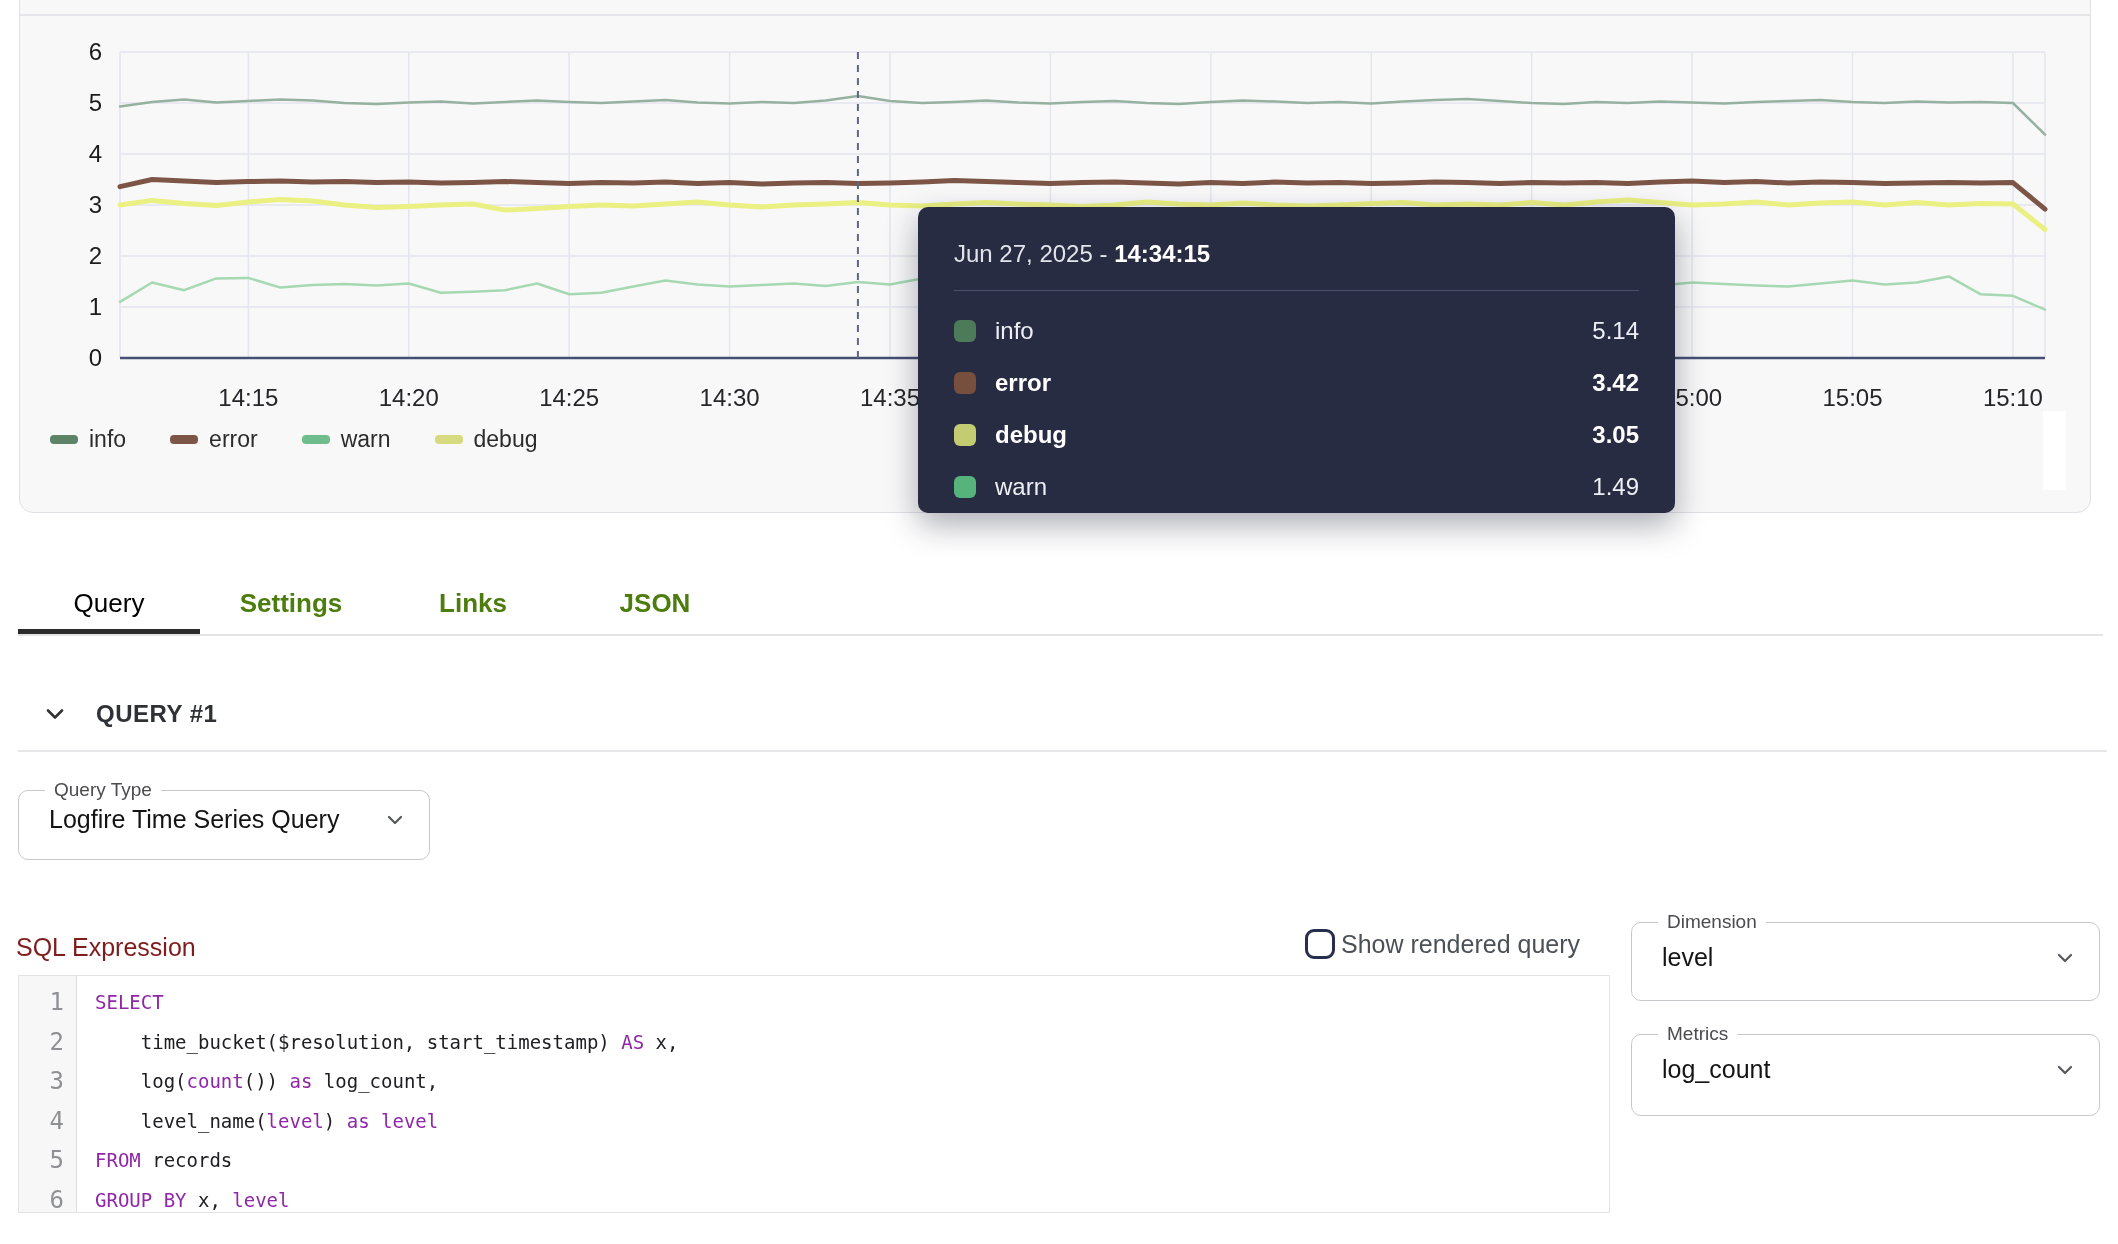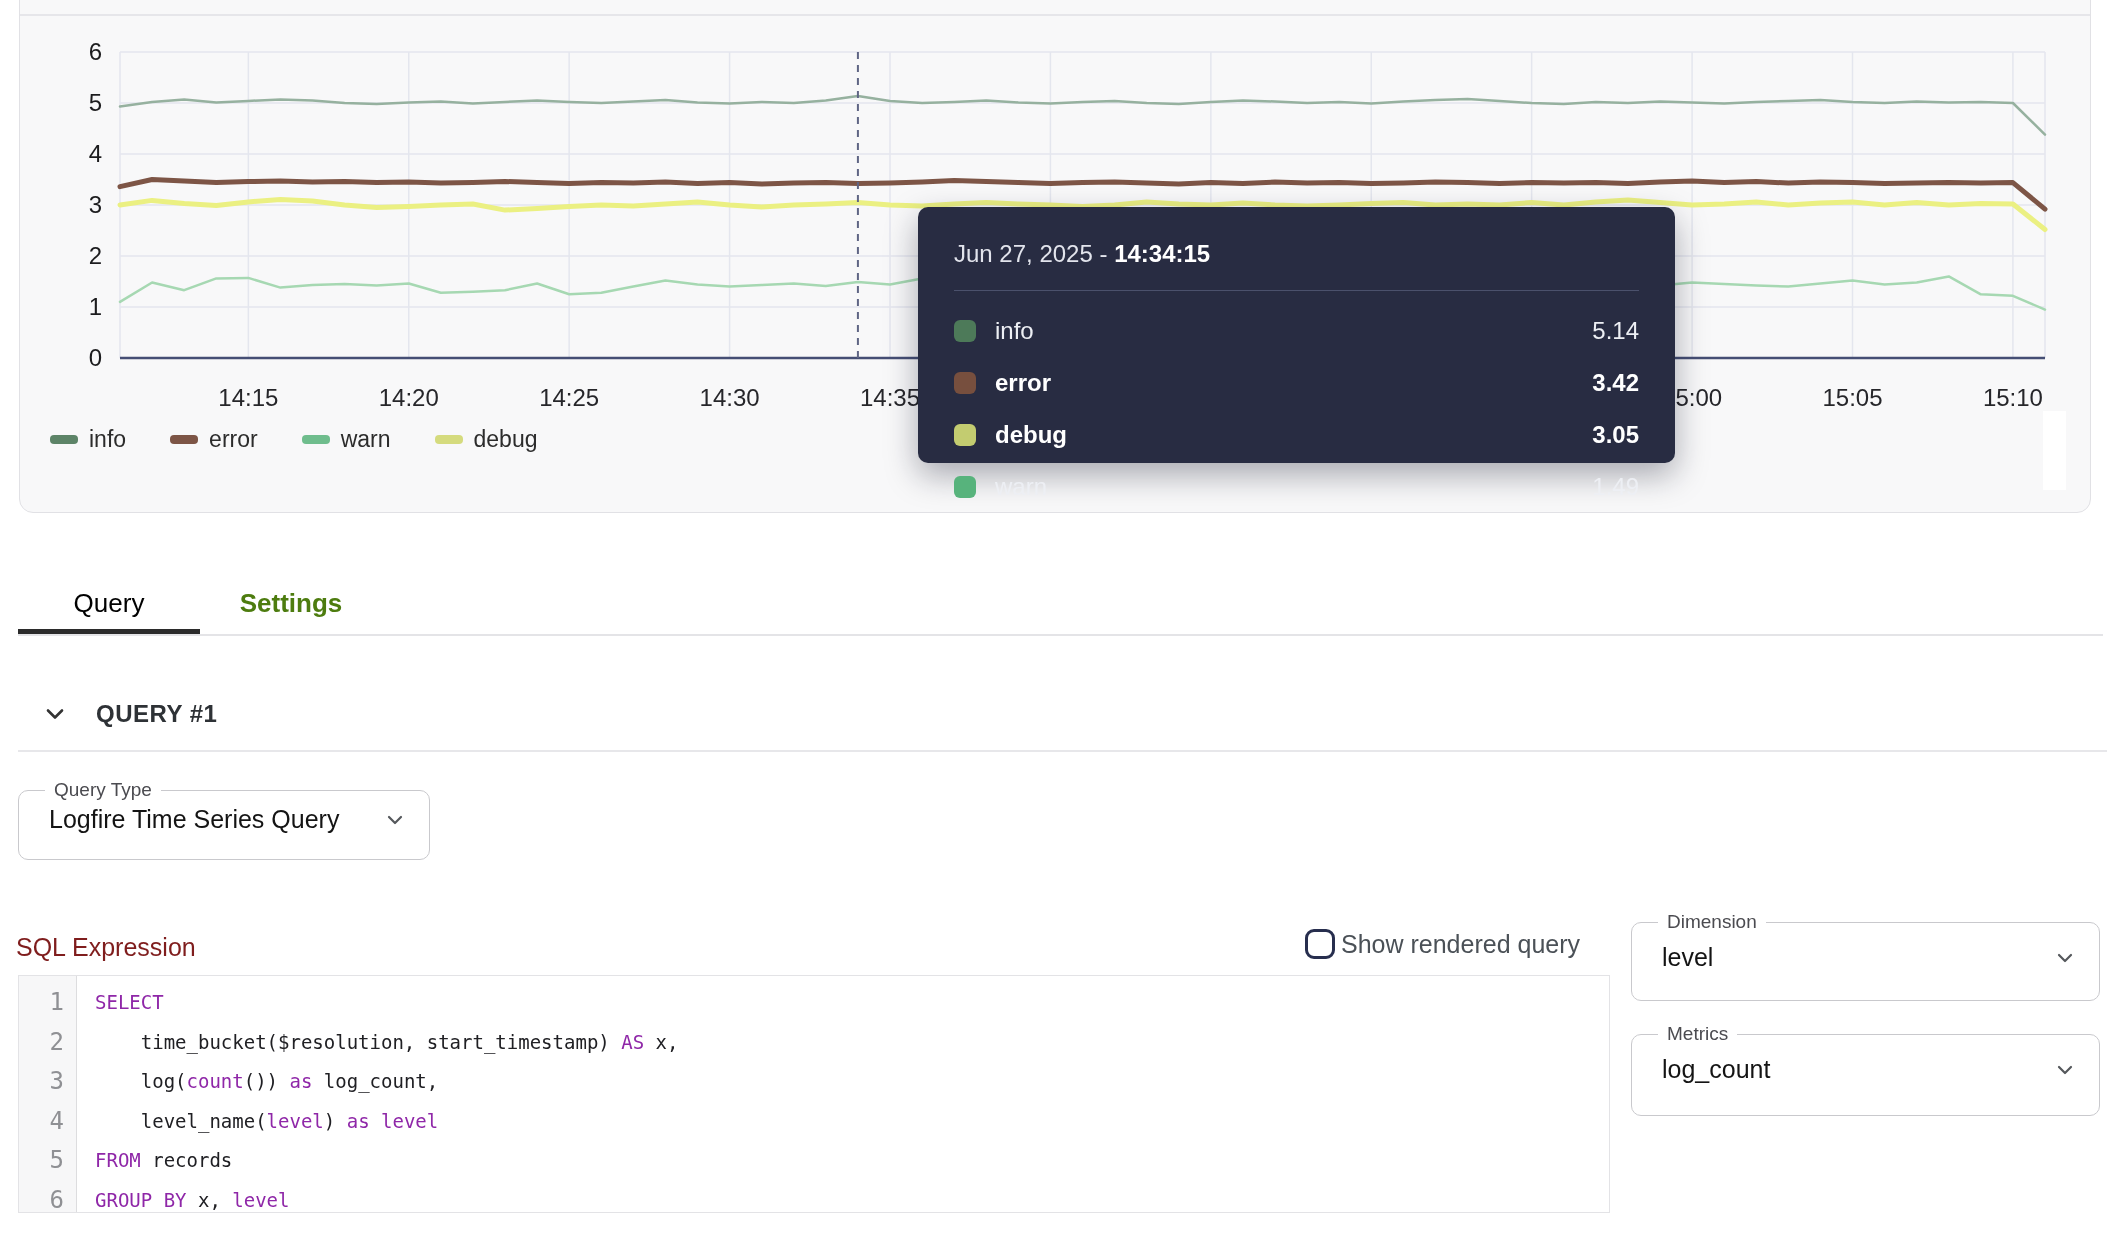--- a/index.html
+++ b/index.html
@@ -13,21 +13,21 @@
   .card-top-divider { position:absolute; left:0; right:0; top:53px; height:1.5px; background:#e6e6ea; }
   #chart-svg { position:absolute; left:0; top:0; }
 
   .legend { position:absolute; left:50px; top:426px; display:flex; gap:44px; align-items:center; }
   .legend-item { display:flex; align-items:center; gap:11px; font-size:23px; color:#2c2c2c; }
   .legend-swatch { width:28px; height:9px; border-radius:4px; }
 
   .white-artifact { position:absolute; left:2043px; top:411px; width:23px; height:79px; background:#fff; }
 
   
-  .tooltip { position:absolute; left:918px; top:207px; width:757px; height:256px;
+  .tooltip { position:absolute; left:918px; top:207px; width:757px; height:306px;
              background:#282c42; border-radius:10px; box-shadow:0 12px 32px rgba(18,20,40,.35);
              z-index:6; box-sizing:border-box; padding:0 36px; color:#fff; }
   .tooltip-header { margin-top:33px; font-size:24px; color:#e2e4ec; }
   .tooltip-header b { color:#fff; font-weight:700; }
   .tooltip-divider { margin-top:22px; height:1px; background:#4b516c; }
   .tooltip-rows { margin-top:14px; }
   .tooltip-row { display:flex; align-items:center; height:52px; font-size:24px; color:#edeff4; }
   .tooltip-row .sw { width:22px; height:22px; border-radius:6px; margin-right:19px; flex:none; }
   .tooltip-row .val { margin-left:auto; }
   .tooltip-row.bold { font-weight:700; color:#fff; }
@@ -177,20 +177,22 @@
           <span class="sw" style="background: rgb(87, 179, 124);"></span>
           <span>warn</span>
           <span class="val">1.49</span>
         </div>
       </div>
   </div>
 
   <div class="tabs">
     <div class="tab active">Query</div>
     <div class="tab">Settings</div>
+    <div class="tab">Links</div>
+    <div class="tab">JSON</div>
   </div>
   <div class="tab-underline"></div>
   <div class="tabs-divider"></div>
 
   <div class="query-header">
     <svg width="26" height="26" viewBox="0 0 26 26">
       <path d="M6 9.5 L13 16.5 L20 9.5" fill="none" stroke="#333" stroke-width="2.6" stroke-linecap="round" stroke-linejoin="round"></path>
     </svg>
     <span class="query-title">QUERY #1</span>
   </div>

